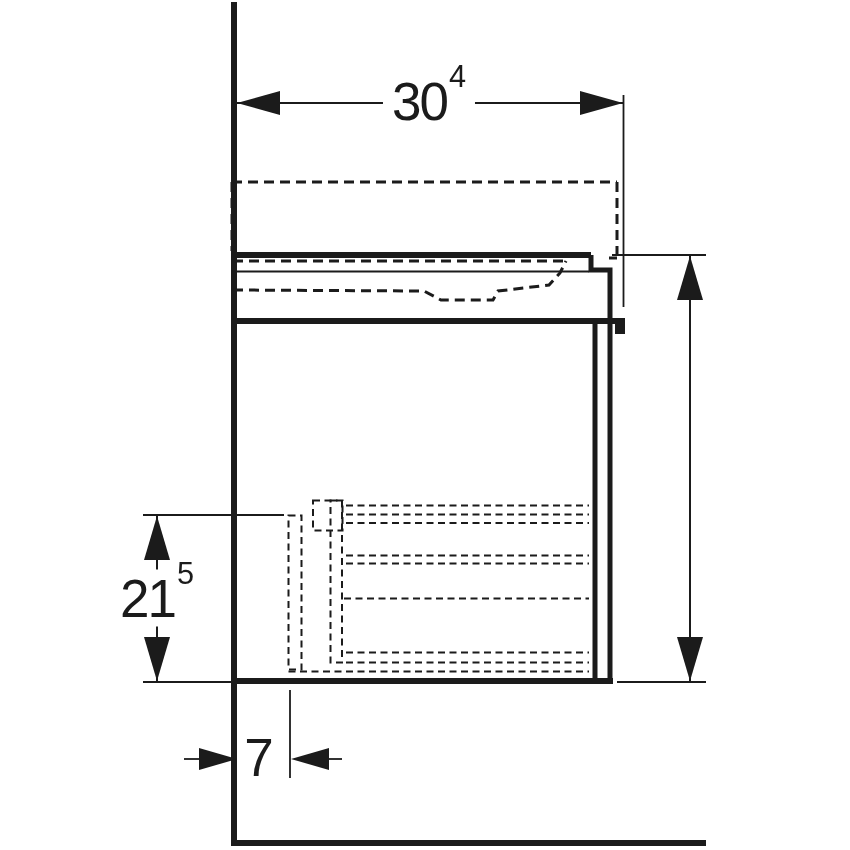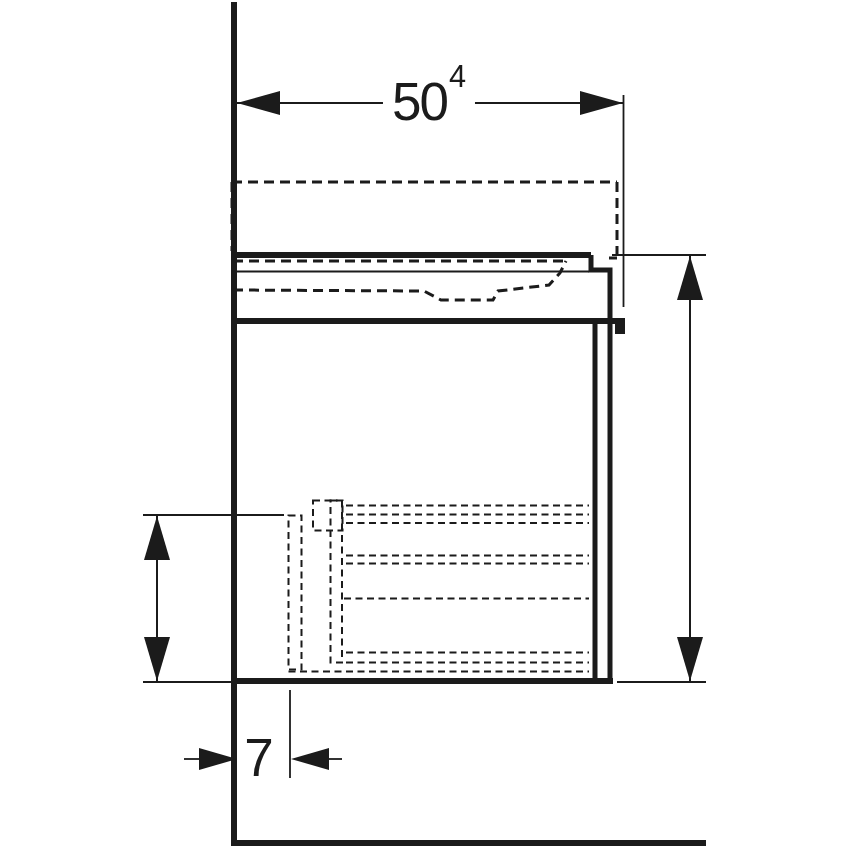--- a/index.html
+++ b/index.html
@@ -120,19 +120,20 @@
     <g>
       <line class="ln thin" x1="290" y1="690" x2="290" y2="778"></line>
       <line class="ln thin" x1="184" y1="759" x2="203" y2="759"></line>
       <polygon class="fillb" points="237,759 199,748 199,770"></polygon>
       <line class="ln thin" x1="326" y1="759" x2="342" y2="759"></line>
       <polygon class="fillb" points="291,759 329,748 329,770"></polygon>
     </g>
 
   </svg>
 
-  <div class="dim-label" style="left:429px;top:101px;"><span>50</span><sup>4</sup></div>
+  <div class="dim-label" style="left:429px;top:101px;"><span>30</span><sup>4</sup></div>
 
 
+  <div class="dim-label" style="left:157px;top:598px;"><span>21</span><sup>5</sup></div>
 
   <div class="dim-label" style="left:259px;top:757px;padding:2px 5px;"><span>7</span><sup></sup></div>
 
 </div>
 
 </body></html>

